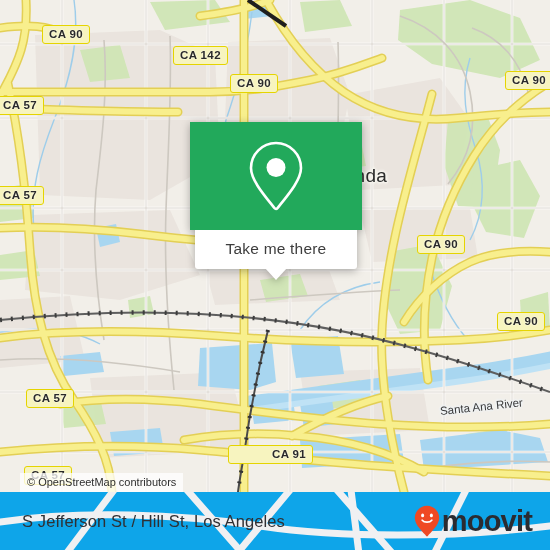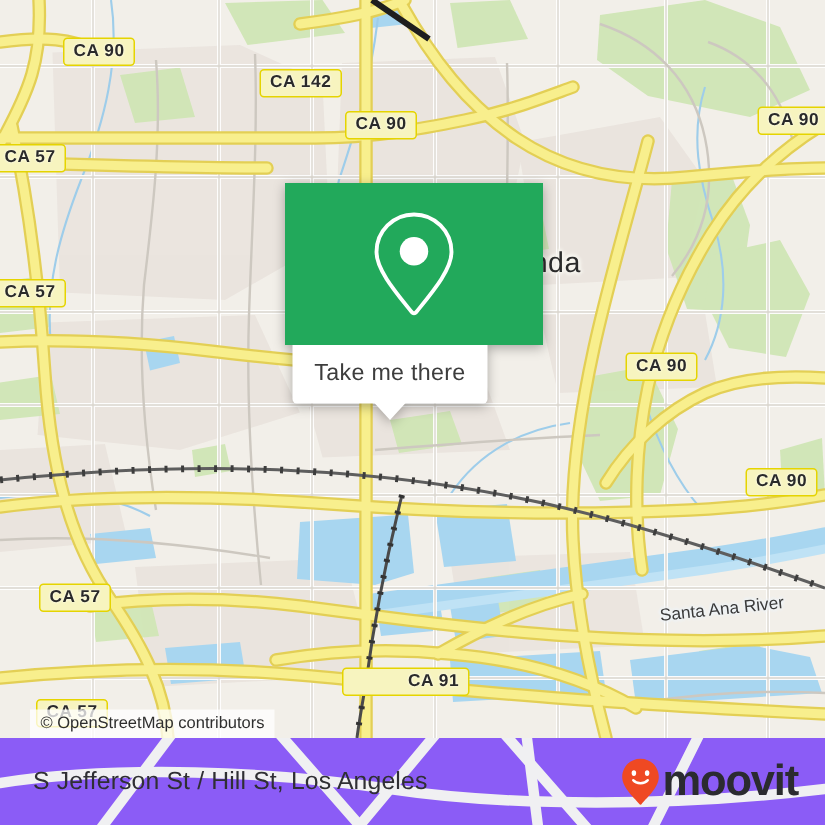--- a/index.html
+++ b/index.html
@@ -65,21 +65,21 @@
     filter:drop-shadow(0 2px 4px rgba(0,0,0,.30));
   }
   .popup-head{
     width:172px;height:108px;
     background:#22a95b;
     display:flex;align-items:center;justify-content:center;
     box-sizing:border-box;
   }
   .popup-body{
     position:relative;
-    width:130px;margin-left:5px;
+    width:162px;margin-left:5px;
     background:#ffffff;
     border-radius:0 0 3px 3px;
     text-align:center;
     padding:10px 0 11px 0;
     box-sizing:border-box;
   }
   .popup-body-text{
     font-size:15.5px;color:#3d3d3d;letter-spacing:.2px;
   }
   .popup-tail{
@@ -98,21 +98,21 @@
     font-size:11px;
     padding:3px 7px 4px 7px;
     white-space:nowrap;
     box-sizing:border-box;
     margin-left:20px;
   }
 
   
   .footer{
     position:absolute;left:0;top:492px;width:550px;height:58px;
-    background:#8b5cf6;
+    background:#0ea5e9;
     overflow:hidden;
   }
   .footer-watermark{position:absolute;left:0;top:0;width:550px;height:58px;}
   .footer-title{
     position:absolute;left:22px;top:0;height:58px;
     display:flex;align-items:center;
     font-size:16.5px;color:#2f2f33;letter-spacing:.1px;
     white-space:nowrap;
   }
   .brand{

